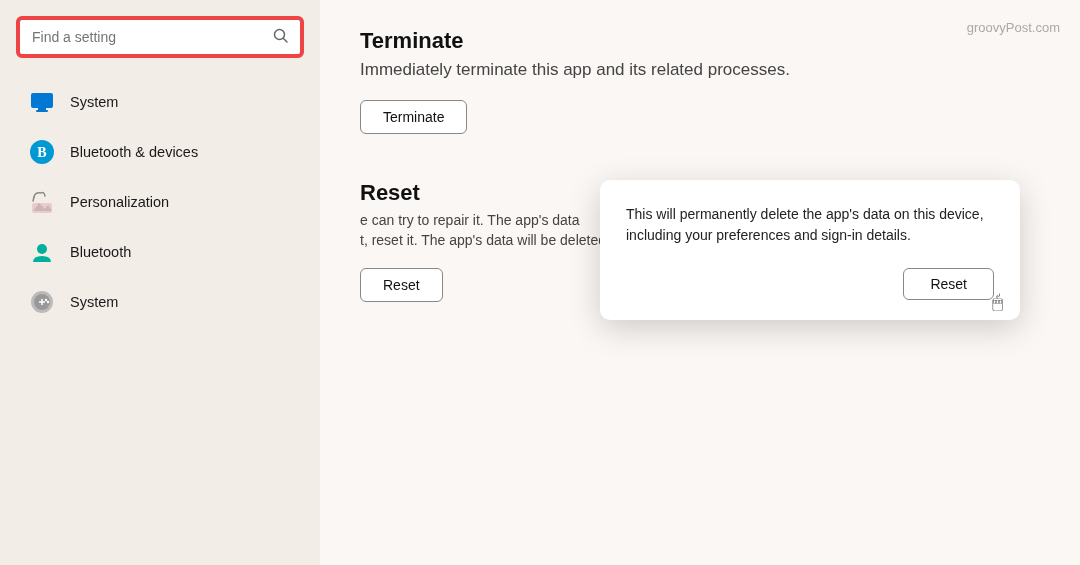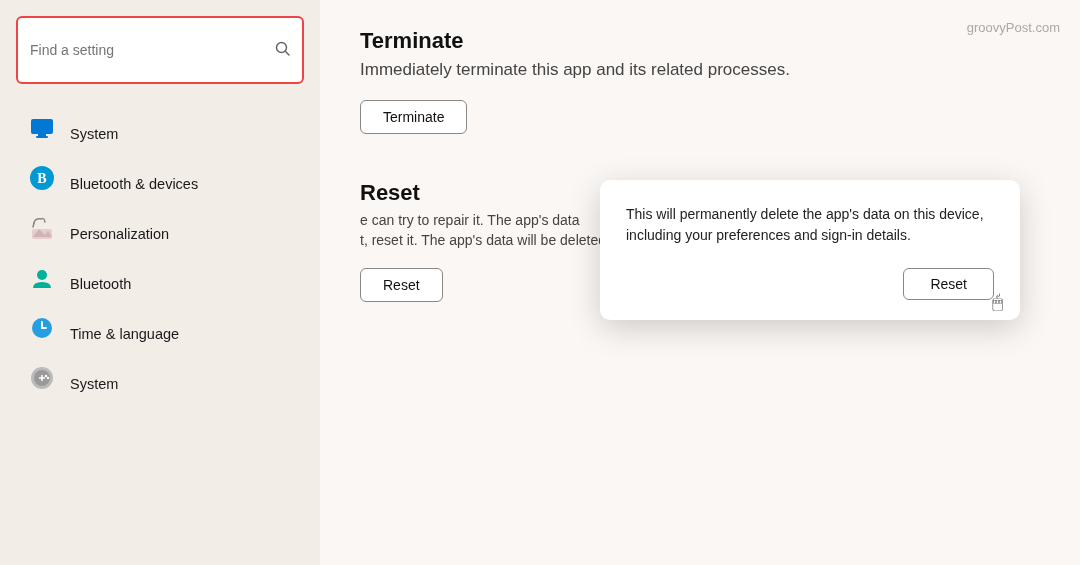--- a/index.html
+++ b/index.html
@@ -28,23 +28,23 @@
       padding: 16px 0;
       display: flex;
       flex-direction: column;
       gap: 2px;
     }
     .search-box {
       margin: 0 16px 18px 16px;
       display: flex;
       align-items: center;
       background: white;
-      border: 2px solid #ef4444;
-      border-radius: 6px;
-      padding: 23px 12px;
+      border: 4px solid #ef4444;
+      border-radius: 6px;
+      padding: 8px 12px;
       gap: 8px;
     }
     .search-box input {
       border: none;
       outline: none;
       font-size: 14px;
       color: #444;
       background: transparent;
       flex: 1;
     }
@@ -167,21 +167,20 @@
       content: '';
       position: absolute;
       left: 0;
       width: 4px;
       height: 28px;
       background: #c0392b;
       border-radius: 0 3px 3px 0;
     }
     .nav-item {
       position: relative;
-      align-items: flex-end;
     }
     .right-partial {
       font-size: 14px;
       color: #444;
       margin-bottom: 4px;
     }
     .reset-bottom-btn {
       margin-top: 16px;
     }
   </style>
@@ -239,30 +238,20 @@
     <div class="nav-item">
       <div class="nav-icon">
         <svg width="26" height="26" viewBox="0 0 26 26">
           <circle cx="13" cy="10" r="5" fill="#00b09b"></circle>
           <path d="M4 23 Q4 17 13 17 Q22 17 22 23" fill="#00b09b"></path>
         </svg>
       </div>
       <span>Bluetooth</span>
     </div>
 
-    <div class="nav-item">
-      <div class="nav-icon">
-        <svg width="26" height="26" viewBox="0 0 26 26">
-          <circle cx="13" cy="13" r="10" fill="#0090e0" opacity="0.85"></circle>
-          <line x1="13" y1="13" x2="13" y2="7" stroke="white" stroke-width="1.8" stroke-linecap="round"></line>
-          <line x1="13" y1="13" x2="17" y2="13" stroke="white" stroke-width="1.8" stroke-linecap="round"></line>
-        </svg>
-      </div>
-      <span>Time &amp; language</span>
-    </div>
 
     <div class="nav-item">
       <div class="nav-icon">
         <svg width="26" height="26" viewBox="0 0 26 26">
           <circle cx="13" cy="13" r="11" fill="#bbb"></circle>
           <circle cx="13" cy="13" r="8" fill="#999"></circle>
           <line x1="10" y1="13" x2="16" y2="13" stroke="white" stroke-width="1.5"></line>
           <line x1="13" y1="10" x2="13" y2="16" stroke="white" stroke-width="1.5"></line>
           <circle cx="17" cy="11" r="1.2" fill="white"></circle>
           <circle cx="19" cy="13" r="1.2" fill="white"></circle>

